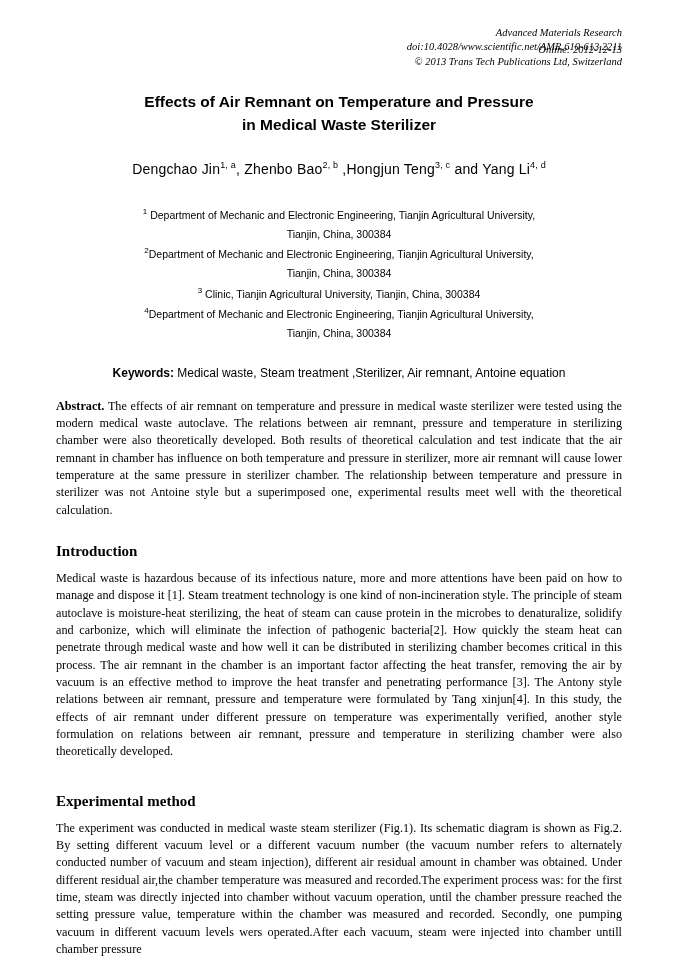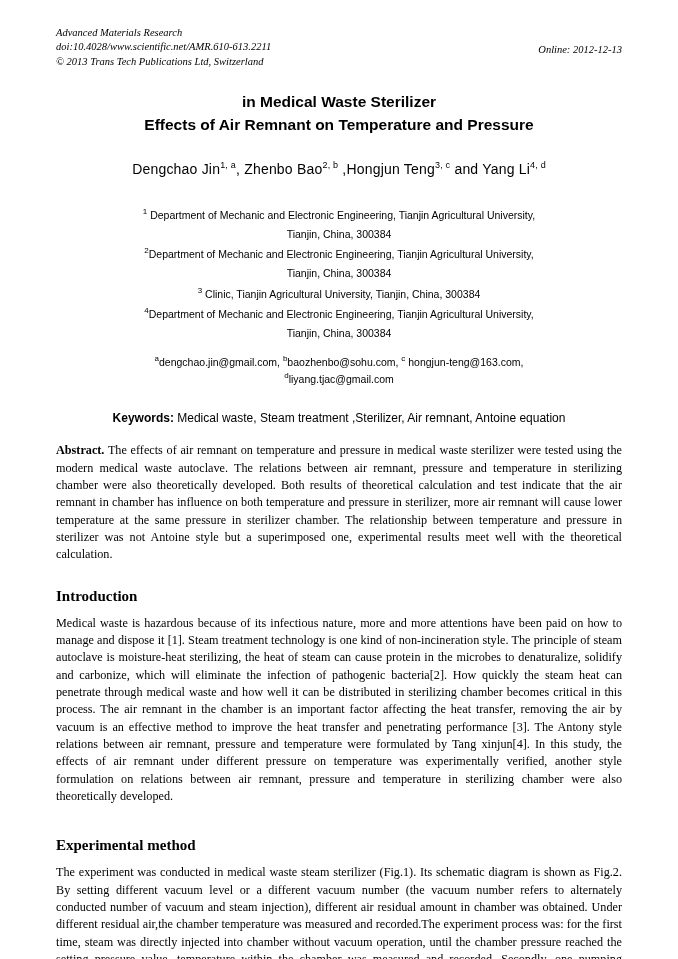--- a/index.html
+++ b/index.html
@@ -28,20 +28,21 @@
   }
   .journal-header .online {
     position: absolute;
     right: 0;
     top: 17px;
     font-style: italic;
     font-size: 10.5px;
   }
   .journal-header div {
     white-space: nowrap;
+    text-align: right;
   }
   .title {
     text-align: center;
     font-family: "Liberation Sans", sans-serif;
     font-weight: bold;
     font-size: 15.5px;
     line-height: 1.45;
     margin-top: 22px;
   }
   .authors {
@@ -122,42 +123,38 @@
 <div class="page">
 
   <div class="journal-header">
     <div class="online">Online: 2012-12-13</div>
     <div>Advanced Materials Research</div>
     <div>doi:10.4028/www.scientific.net/AMR.610-613.2211</div>
     <div>© 2013 Trans Tech Publications Ltd, Switzerland</div>
   </div>
 
   <div class="title">
+    <div>Effects of Air Remnant on Temperature and Pressure</div>
     <div>in Medical Waste Sterilizer</div>
-    <div>Effects of Air Remnant on Temperature and Pressure</div>
   </div>
 
   <div class="authors">
     <span>Dengchao Jin</span><sup>1, a</sup><span>, </span><span>Zhenbo Bao</span><sup>2, b</sup><span> ,</span><span>Hongjun Teng</span><sup>3, c</sup><span> and </span><span>Yang Li</span><sup>4, d</sup>
   </div>
 
   <div class="affil">
     <p class="affil-line"><sup>1</sup><span> Department of Mechanic and Electronic Engineering, Tianjin Agricultural University,</span></p>
     <p class="affil-line">Tianjin, China, 300384</p>
     <p class="affil-line"><sup>2</sup><span>Department of Mechanic and Electronic Engineering, Tianjin Agricultural University,</span></p>
     <p class="affil-line">Tianjin, China, 300384</p>
     <p class="affil-line"><sup>3</sup><span> Clinic, Tianjin Agricultural University, Tianjin, China, 300384</span></p>
     <p class="affil-line"><sup>4</sup><span>Department of Mechanic and Electronic Engineering, Tianjin Agricultural University,</span></p>
     <p class="affil-line">Tianjin, China, 300384</p>
   </div>
 
-  <div class="emails">
-    <div><sup>a</sup><span>dengchao.jin@gmail.com, </span><sup>b</sup><span>baozhenbo@sohu.com, </span><sup>c</sup><span> hongjun-teng@163.com,</span></div>
-    <div><sup>d</sup><span>liyang.tjac@gmail.com</span></div>
-  </div>
 
   <div class="keywords">
     <b>Keywords:</b><span> Medical waste, Steam treatment ,Sterilizer, Air remnant, Antoine equation</span>
   </div>
 
   <div class="abstract">
     <b>Abstract.</b><span> The effects of air remnant on temperature and pressure in medical waste sterilizer were tested using the modern medical waste autoclave. The relations between air remnant, pressure and temperature in sterilizing chamber were also theoretically developed. Both results of theoretical calculation and test indicate that the air remnant in chamber has influence on both temperature and pressure in sterilizer, more air remnant will cause lower temperature at the same pressure in sterilizer chamber. The relationship between temperature and pressure in sterilizer was not Antoine style but a superimposed one, experimental results meet well with the theoretical calculation.</span>
   </div>
 
   <div class="section-head">Introduction</div>

